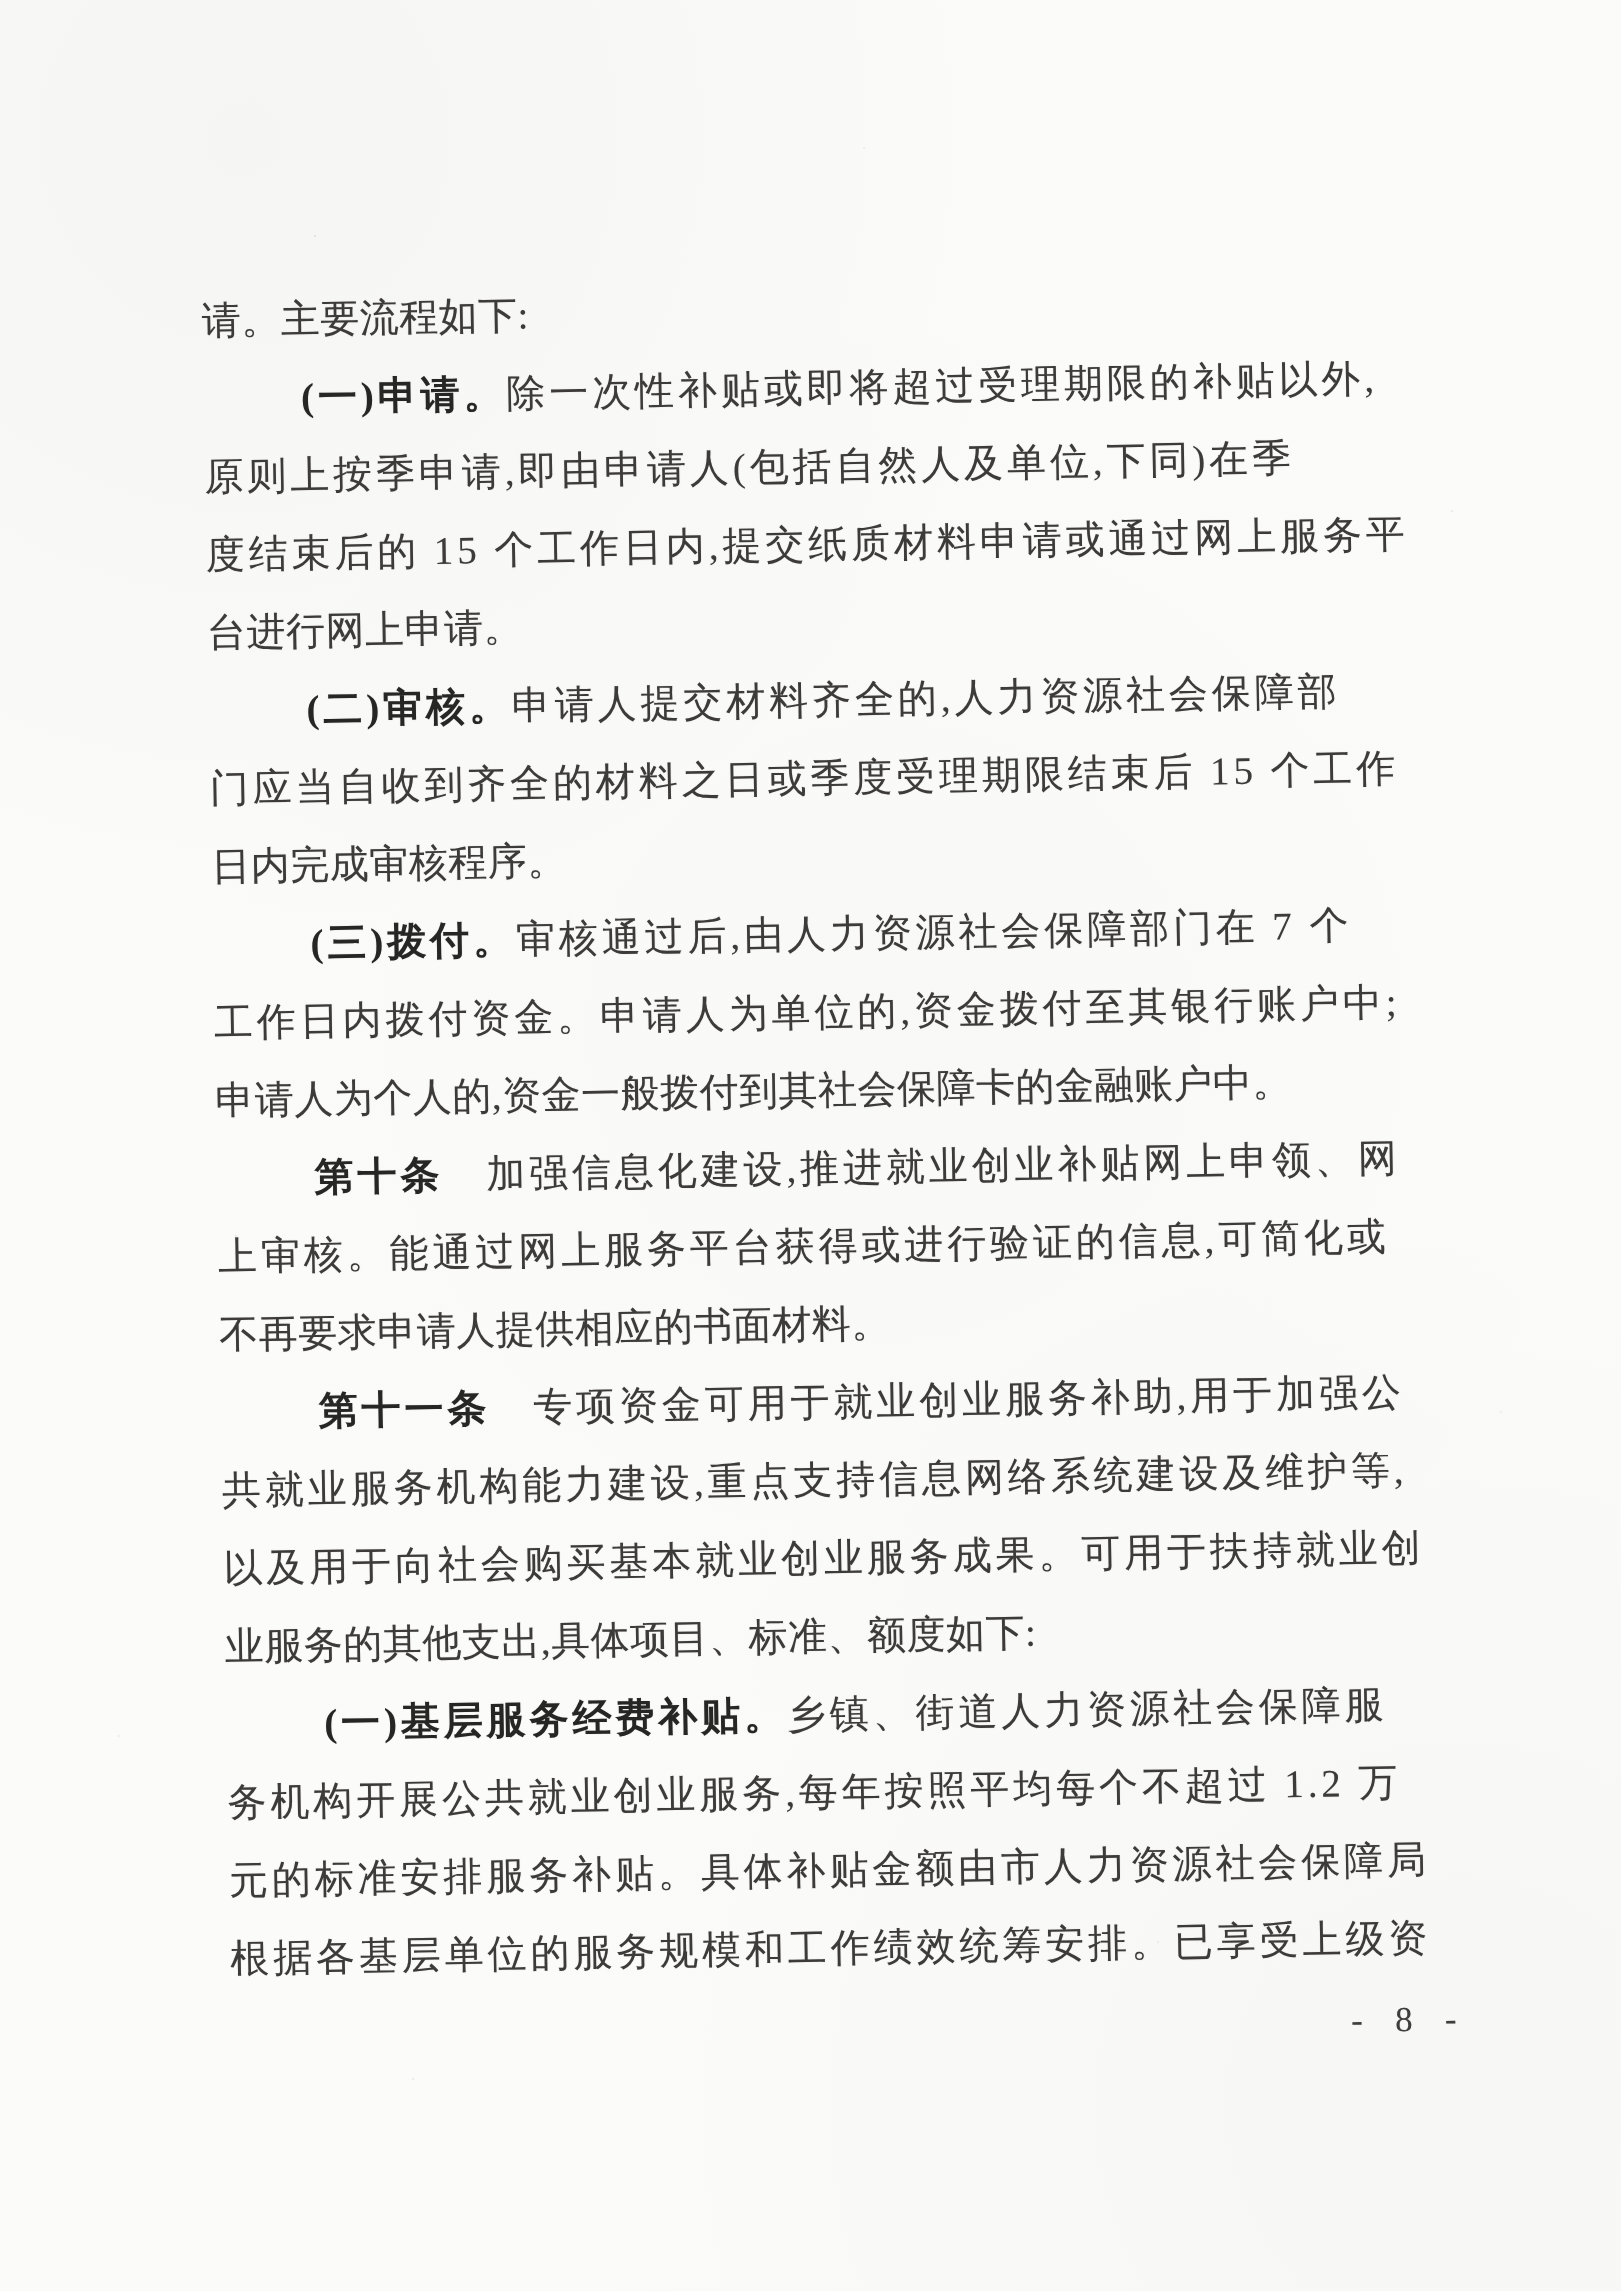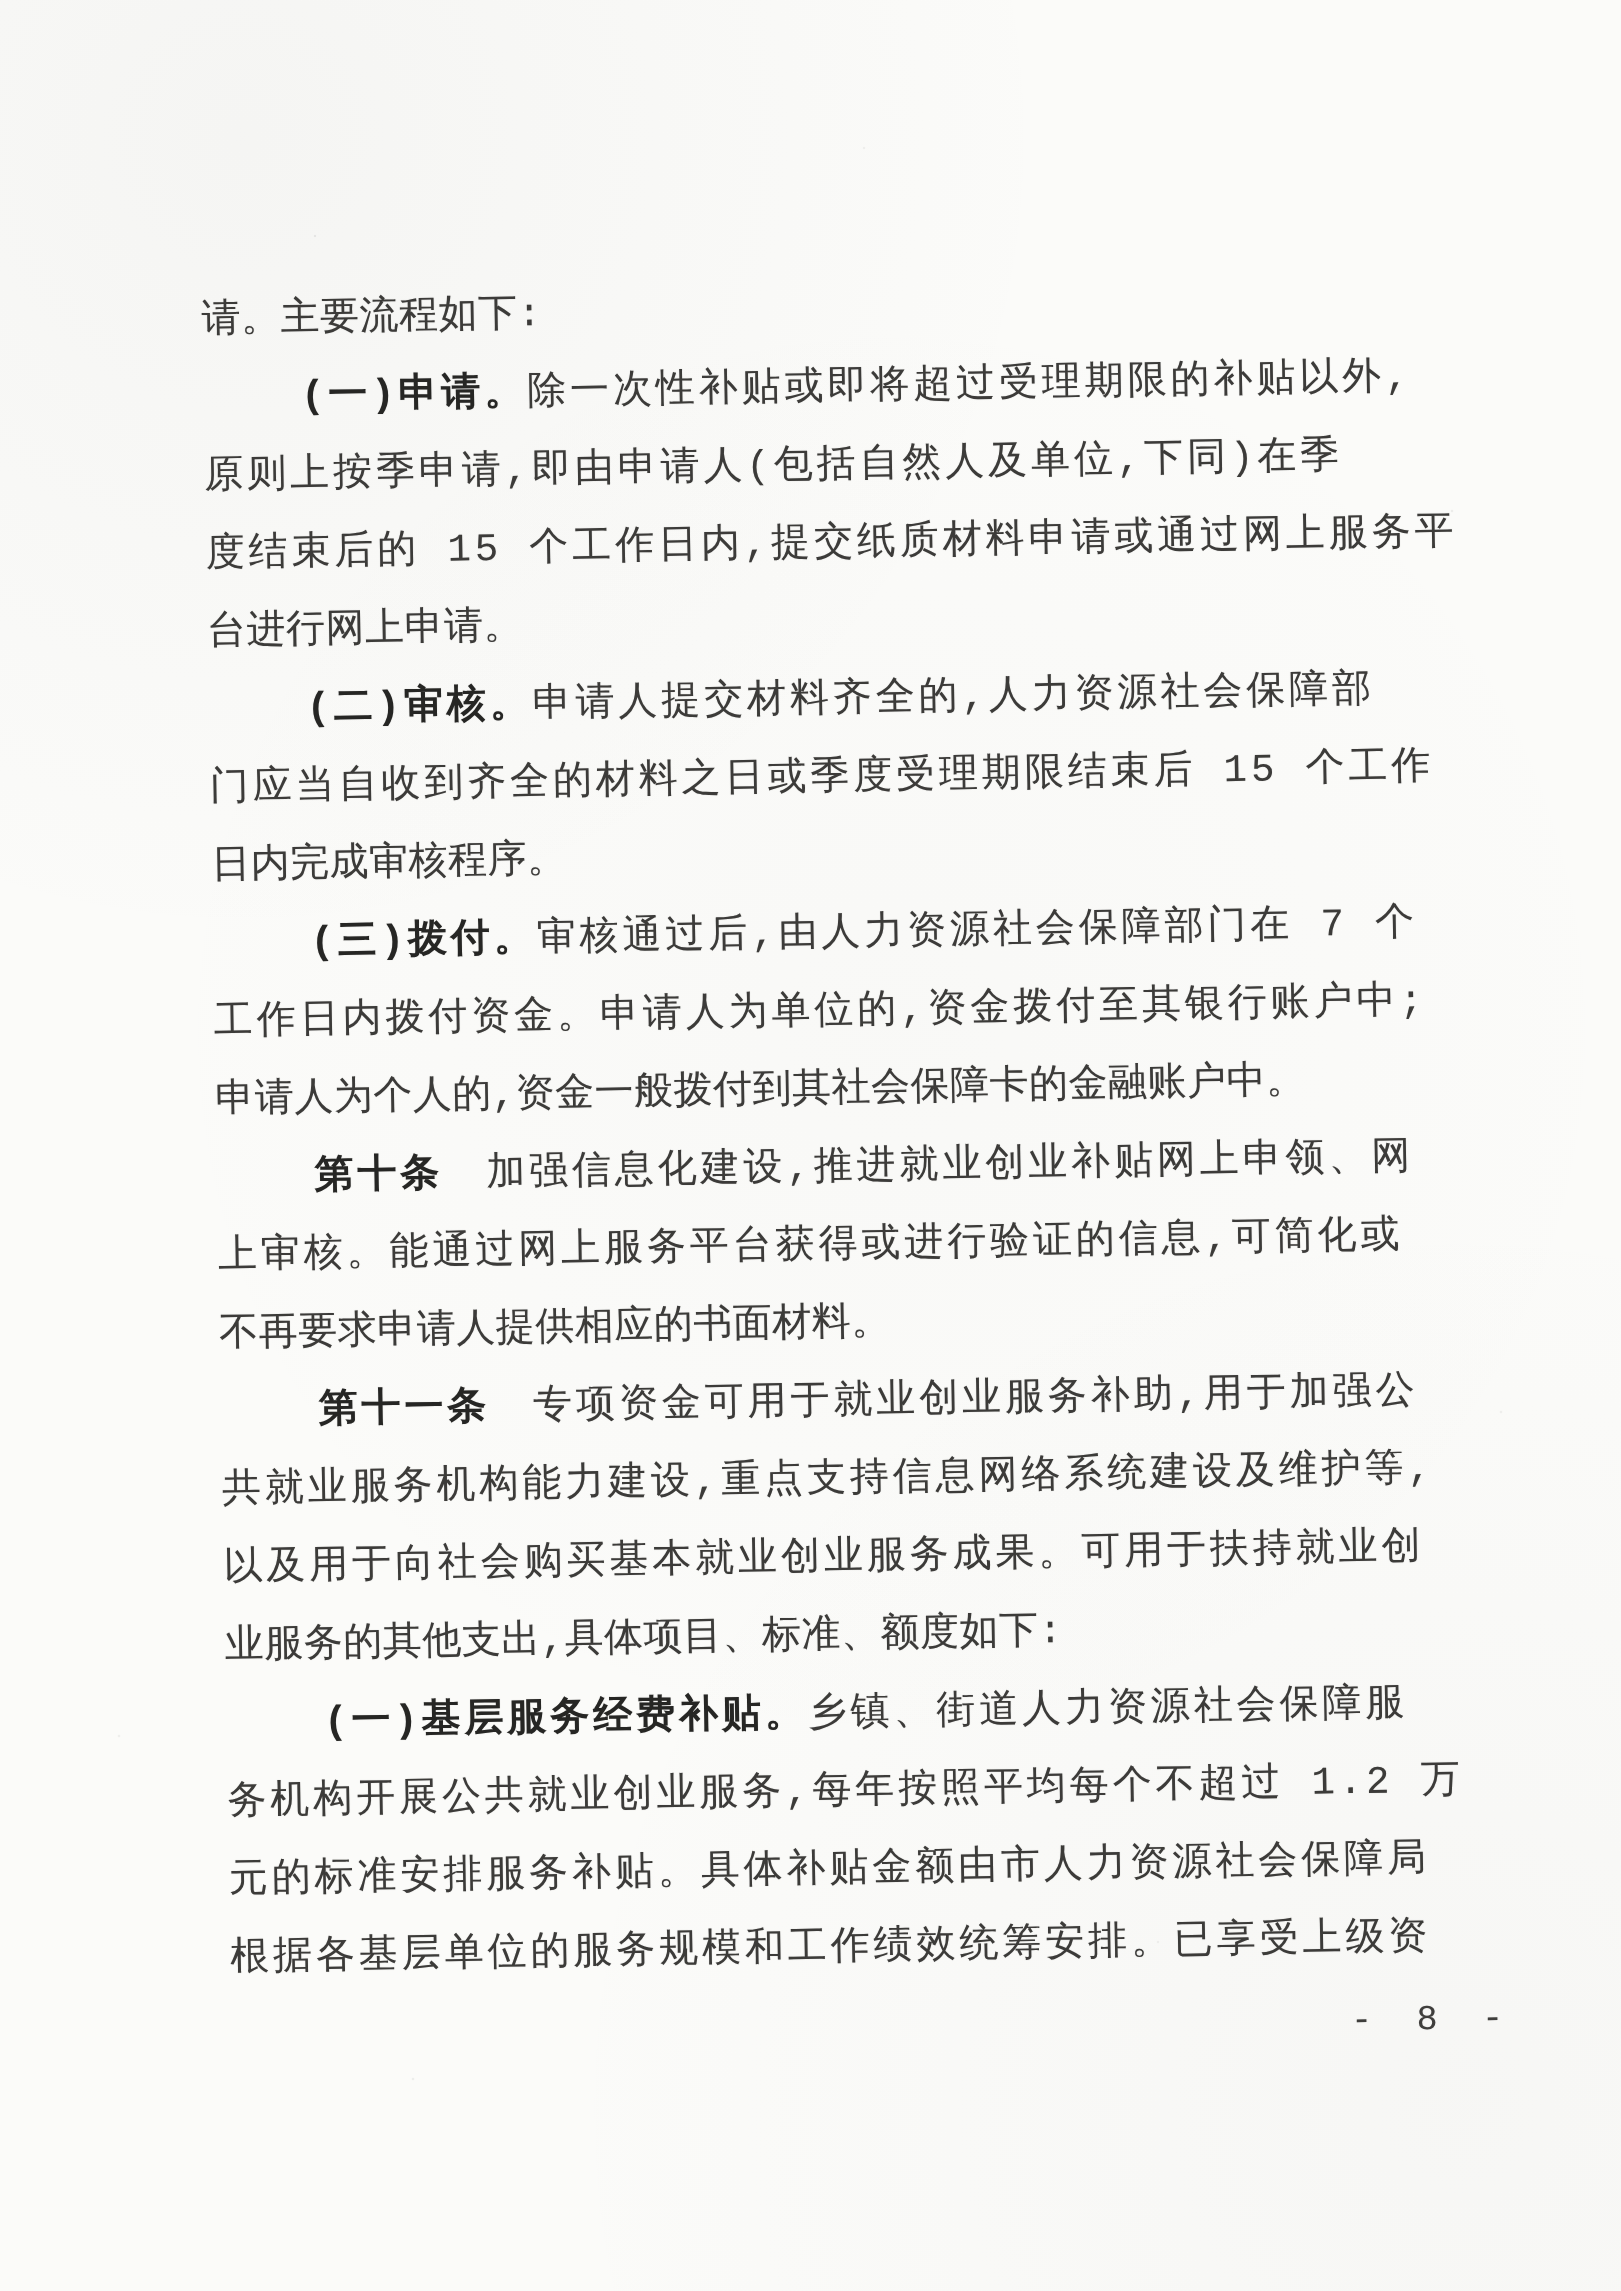--- a/index.html
+++ b/index.html
@@ -10,21 +10,21 @@
   .page {
     position: relative;
     width: 1621px;
     height: 2292px;
     overflow: hidden;
     background-color: #fbfbf9;
     background-image:
       radial-gradient(circle at 15% 6%, rgba(110,110,110,0.045), transparent 32%),
       radial-gradient(circle at 90% 92%, rgba(110,110,110,0.03), transparent 36%),
       radial-gradient(circle at 55% 45%, rgba(130,130,130,0.02), transparent 50%);
-    font-family: Liberation Mono, monospace;
+    font-family: Liberation Serif, serif;
   }
   
   .specks {
     position: absolute;
     top: 0; left: 0;
     width: 2px; height: 2px;
     background: transparent;
     box-shadow:
       314px 235px 1px rgba(90,90,90,0.12),
       1451px 510px 1px rgba(90,90,90,0.10),

